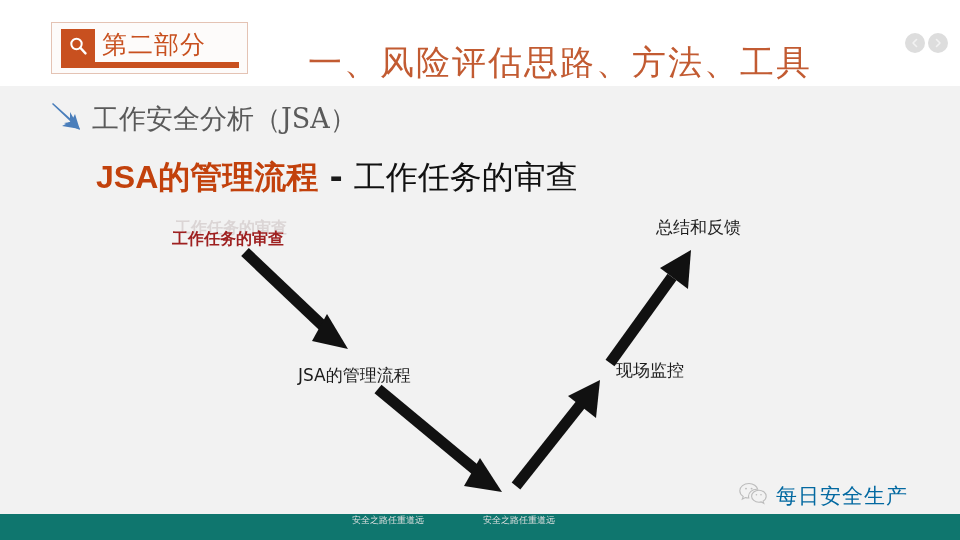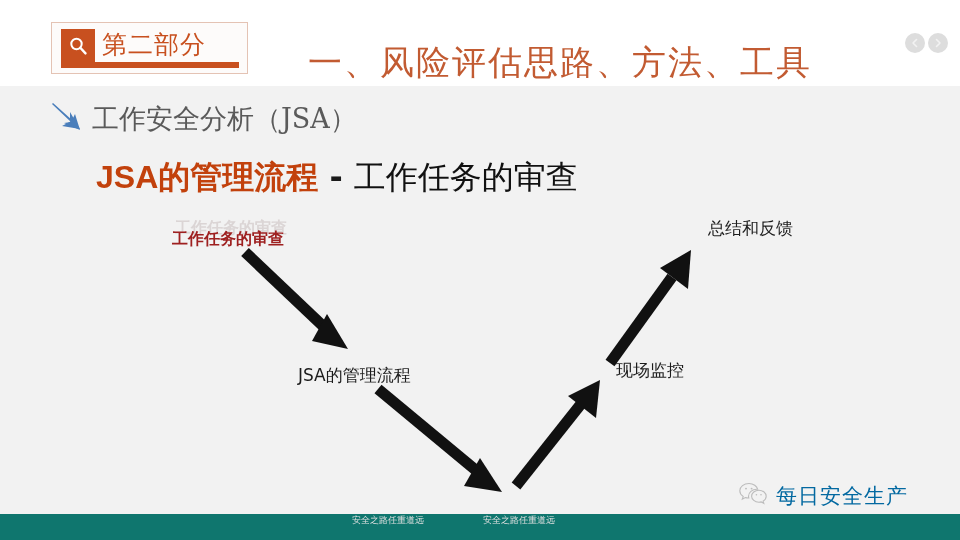--- a/index.html
+++ b/index.html
@@ -211,21 +211,21 @@
     font-weight: bold;
     font-size: 16px;
     opacity: 0.65;
   }
 
   .node-review      { left: 172px; top: 142px; }
   .node-review-ghost{ left: 175px; top: 131px; }
   .node-jsa         { left: 298px; top: 278px; }
   .node-permit      { left: 418px; top: 404px; }
   .node-monitor     { left: 616px; top: 273px; }
-  .node-summary     { left: 708px; top: 131px; }
+  .node-summary     { left: 656px; top: 131px; font-family: Liberation Serif, serif; }
 
   
   .footer {
     position: absolute;
     left: 0;
     top: 514px;
     width: 960px;
     height: 26px;
     background: #0f766e;
   }

